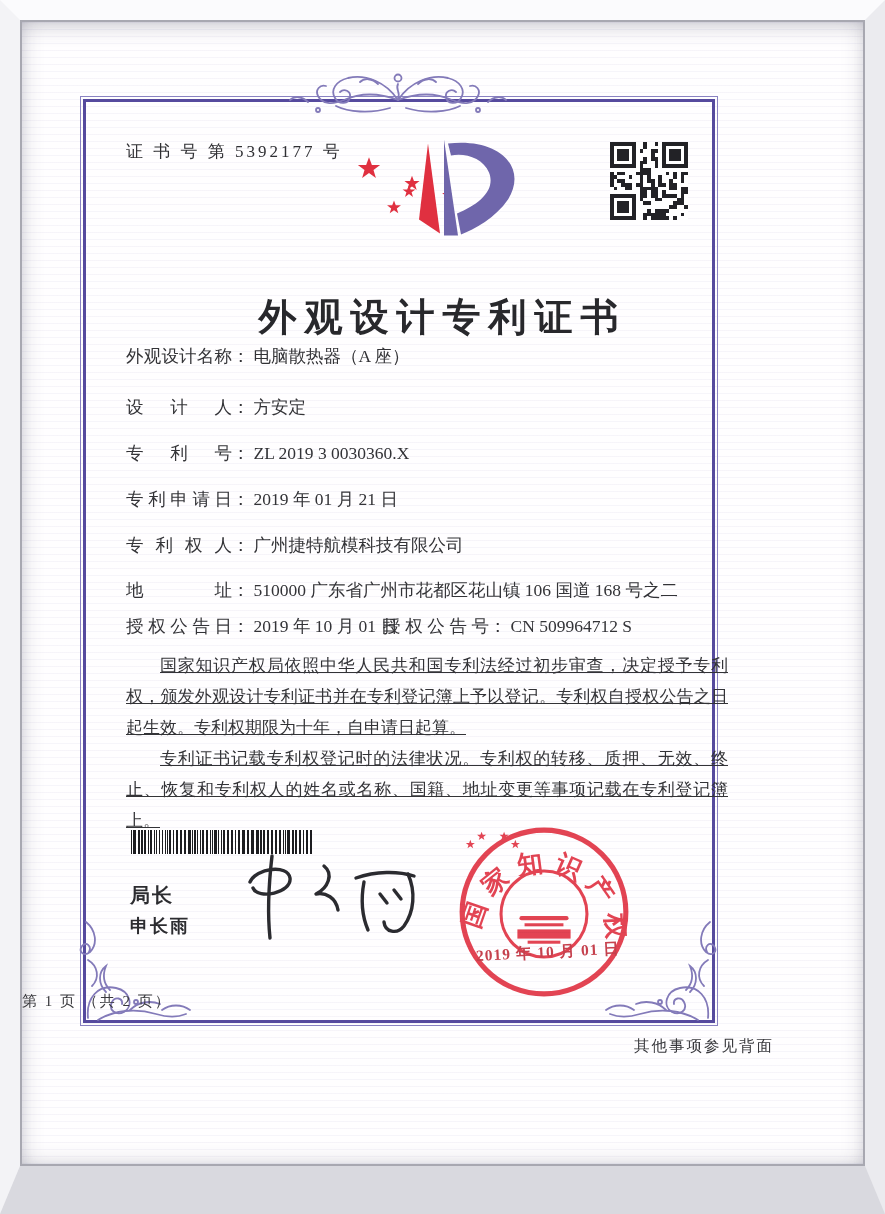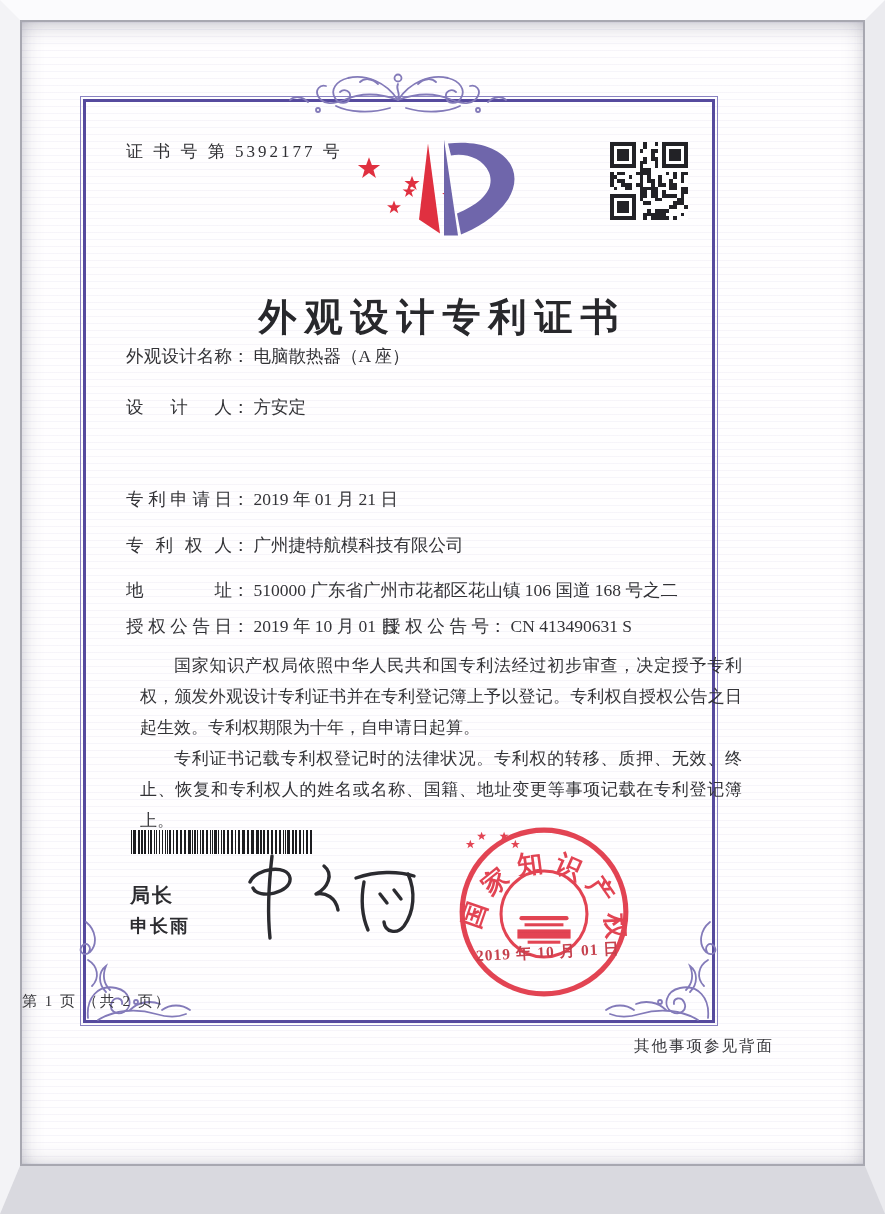--- a/index.html
+++ b/index.html
@@ -38,22 +38,22 @@
   .logo{position:absolute;left:302px;top:108px;width:212px;height:122px;}
   .qr{position:absolute;left:588px;top:120px;width:78px;height:78px;}
   .title{position:absolute;left:0;top:230px;width:100%;text-align:center;
     font-size:38px;font-weight:700;letter-spacing:8px;color:#28282c;margin-top:40px;}
   
   .field{position:absolute;left:104px;width:620px;font-size:17.5px;white-space:nowrap;color:#333337;}
   .flabel{display:inline-block;width:106px;text-align:justify;text-align-last:justify;vertical-align:top;}
   .colon{display:inline-block;margin-right:4px;}
   .pair2{position:absolute;left:257px;top:0;}
   
-  .legal{position:absolute;left:118px;top:628px;width:602px;font-size:17px;line-height:31px;
-    text-align:justify;color:#333337;}
+  .legal{position:absolute;left:104px;top:628px;width:602px;font-size:17px;line-height:31px;
+    text-align:justify;color:#333337;text-decoration:underline;}
   .legal p{margin:0;text-indent:2em;}
   
   .barcode{position:absolute;left:108px;top:808px;width:190px;height:26px;}
   .role{position:absolute;left:108px;top:860px;font-size:20px;font-weight:700;
     font-family:"Liberation Sans",sans-serif;color:#2c2c30;letter-spacing:2px;}
   .dname{position:absolute;left:108px;top:892px;font-size:18px;font-weight:700;
     font-family:"Liberation Sans",sans-serif;color:#2c2c30;letter-spacing:2px;}
   .sig{position:absolute;left:210px;top:826px;width:200px;height:96px;}
   .seal{position:absolute;left:434px;top:802px;width:176px;height:176px;opacity:.92;
     mix-blend-mode:multiply;}
@@ -364,33 +364,36 @@
         </div>
 
         <div class="title">外观设计专利证书</div>
 
         <div class="field" style="top:322px">
           <span class="flabel">外观设计名称</span><span class="colon">：</span><span class="fvalue">电脑散热器（A 座）</span>
         </div>
         <div class="field" style="top:373px">
           <span class="flabel">设计人</span><span class="colon">：</span><span class="fvalue">方安定</span>
         </div>
+        <div class="field" style="top:419px">
+          <span class="flabel">专利号</span><span class="colon">：</span><span class="fvalue">ZL 2019 3 0030360.X</span>
+        </div>
         <div class="field" style="top:465px">
           <span class="flabel">专利申请日</span><span class="colon">：</span><span class="fvalue">2019 年 01 月 21 日</span>
         </div>
         <div class="field" style="top:511px">
           <span class="flabel">专利权人</span><span class="colon">：</span><span class="fvalue">广州捷特航模科技有限公司</span>
         </div>
         <div class="field" style="top:556px">
           <span class="flabel">地址</span><span class="colon">：</span><span class="fvalue">510000 广东省广州市花都区花山镇 106 国道 168 号之二</span>
         </div>
         <div class="field" style="top:592px">
           <span class="flabel">授权公告日</span><span class="colon">：</span><span class="fvalue">2019 年 10 月 01 日</span>
           <span class="pair2">
-            <span class="flabel">授权公告号</span><span class="colon">：</span><span class="fvalue">CN 413490631 S</span>
+            <span class="flabel">授权公告号</span><span class="colon">：</span><span class="fvalue">CN 509964712 S</span>
           </span>
         </div>
 
         <div class="legal">
           <p>国家知识产权局依照中华人民共和国专利法经过初步审查，决定授予专利权，颁发外观设计专利证书并在专利登记簿上予以登记。专利权自授权公告之日起生效。专利权期限为十年，自申请日起算。</p>
           <p>专利证书记载专利权登记时的法律状况。专利权的转移、质押、无效、终止、恢复和专利权人的姓名或名称、国籍、地址变更等事项记载在专利登记簿上。</p>
         </div>
 
         <div class="barcode">
           <svg width="190" height="26" viewBox="0 0 190 26">

